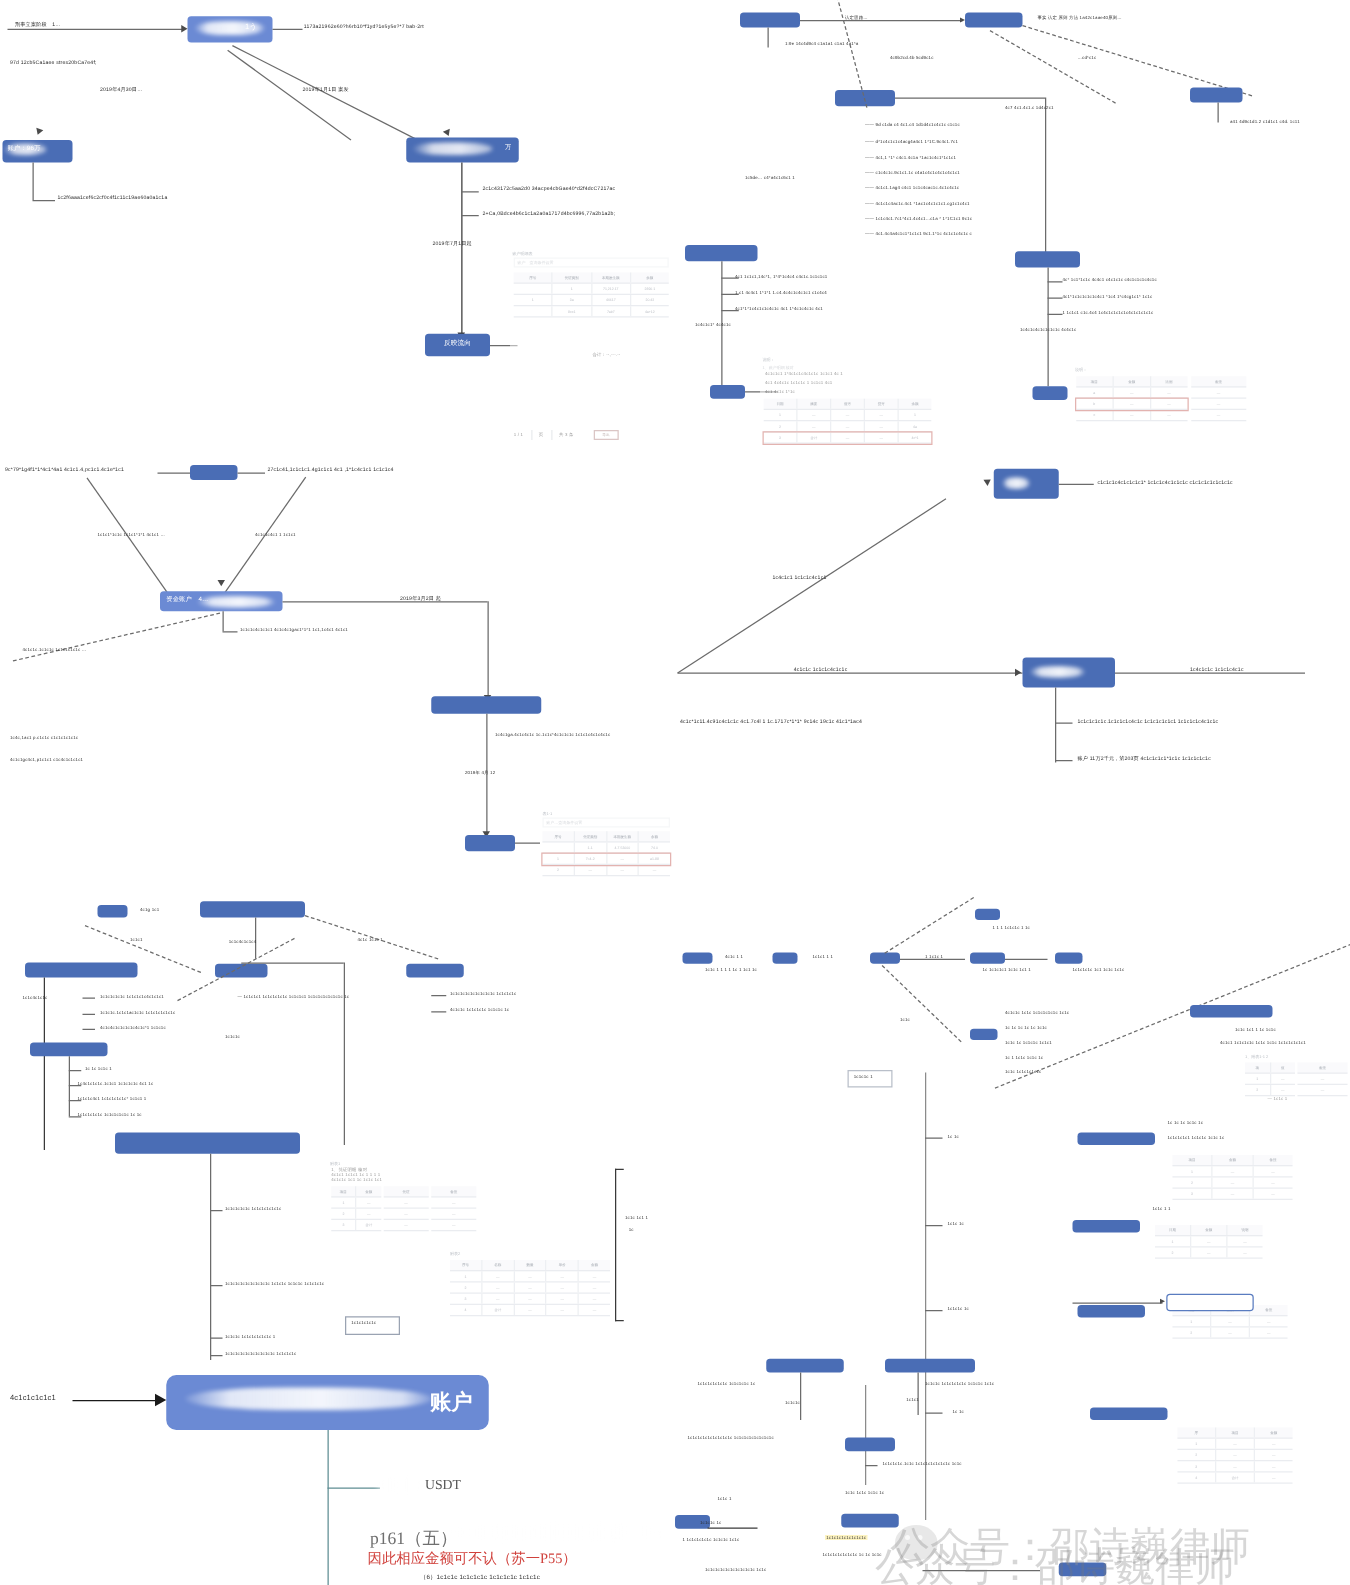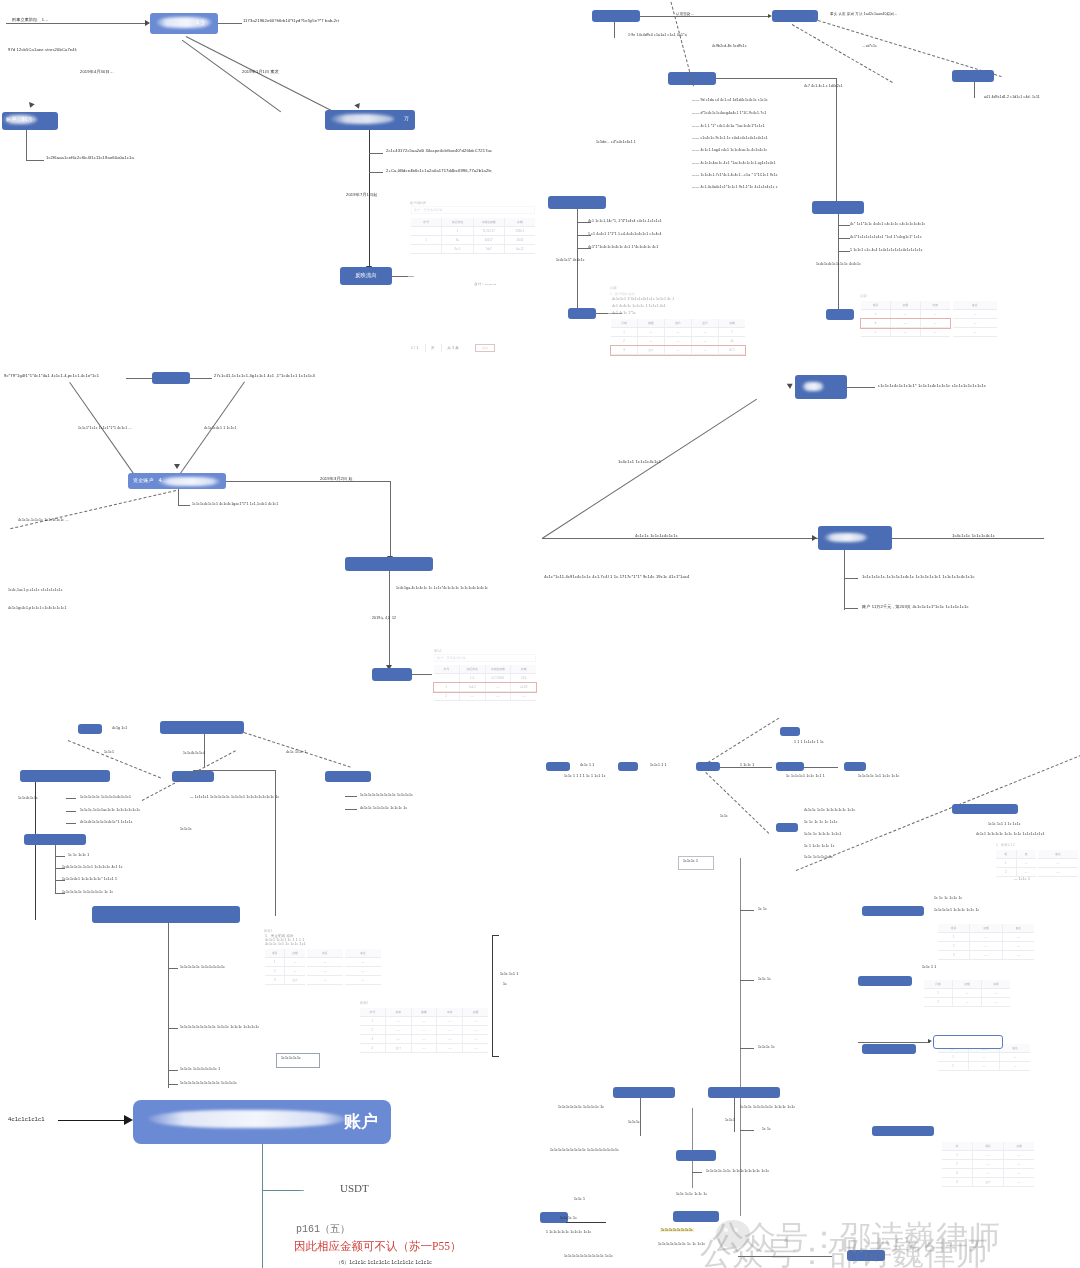--- a/index.html
+++ b/index.html
@@ -75,21 +75,21 @@
   .shot .srow{border-bottom:.5px solid #d7dbe3;height:8px;display:flex;}
   .shot .scell{flex:1;border-right:.5px solid #dde1e8;font-size:2.8px;color:#7d8491;
                 display:flex;align-items:center;justify-content:center;overflow:hidden;}
   .shot .scell:last-child{border-right:none;}
   .shot .shead{background:#f6f7fa;color:#5d646f;font-weight:bold;}
   .shot .stitle{font-size:3.2px;color:#78808d;padding:1px 2px;}
   .shot .hilite{outline:.6px solid #c96a63;outline-offset:-.6px;}
 
   
   .clear{position:absolute;white-space:nowrap;}
-  .clear.g{color:#6f6f6f;font-size:10px;font-family:Liberation Mono, monospace;}
+  .clear.g{color:#6f6f6f;font-size:14px;font-family:Liberation Serif, serif;}
   .clear.r{color:#d0413c;font-size:11.5px;font-family:"Liberation Serif",serif;}
   .clear.u{color:#555;font-size:11px;}
 
   
   .wm{
     position:absolute;
     color:rgba(150,150,150,.38);
     font-size:32px;
     font-family:"Liberation Serif",serif;
     white-space:nowrap;

